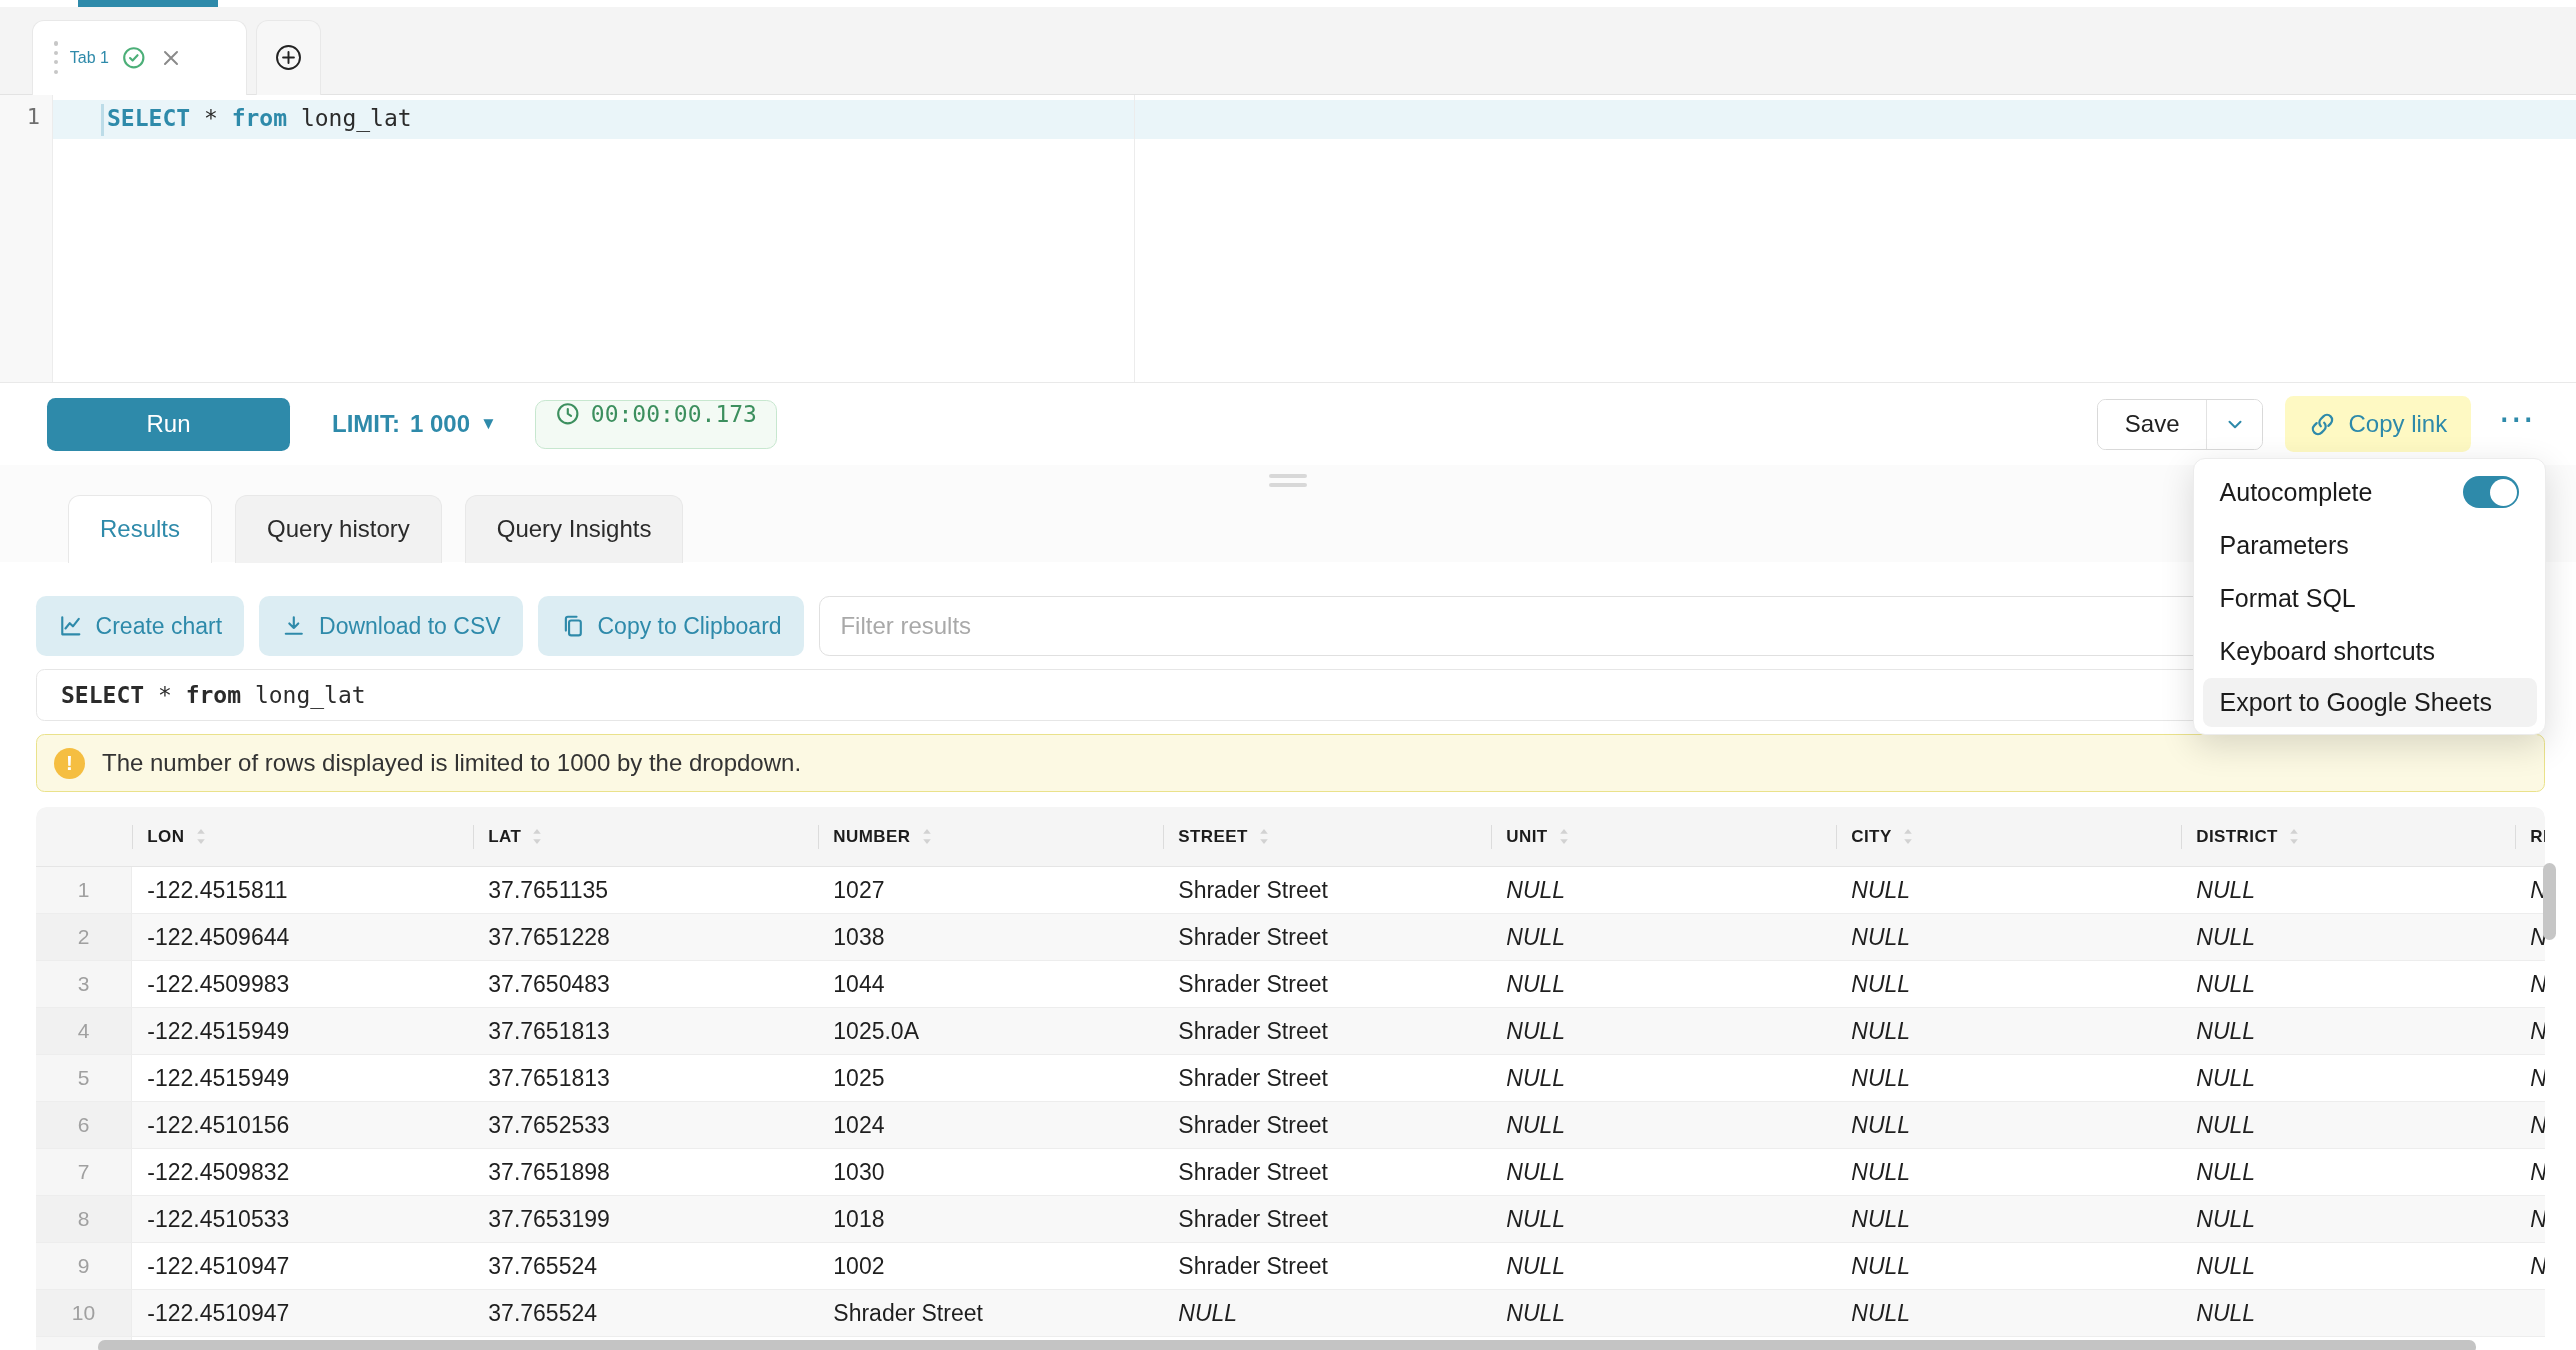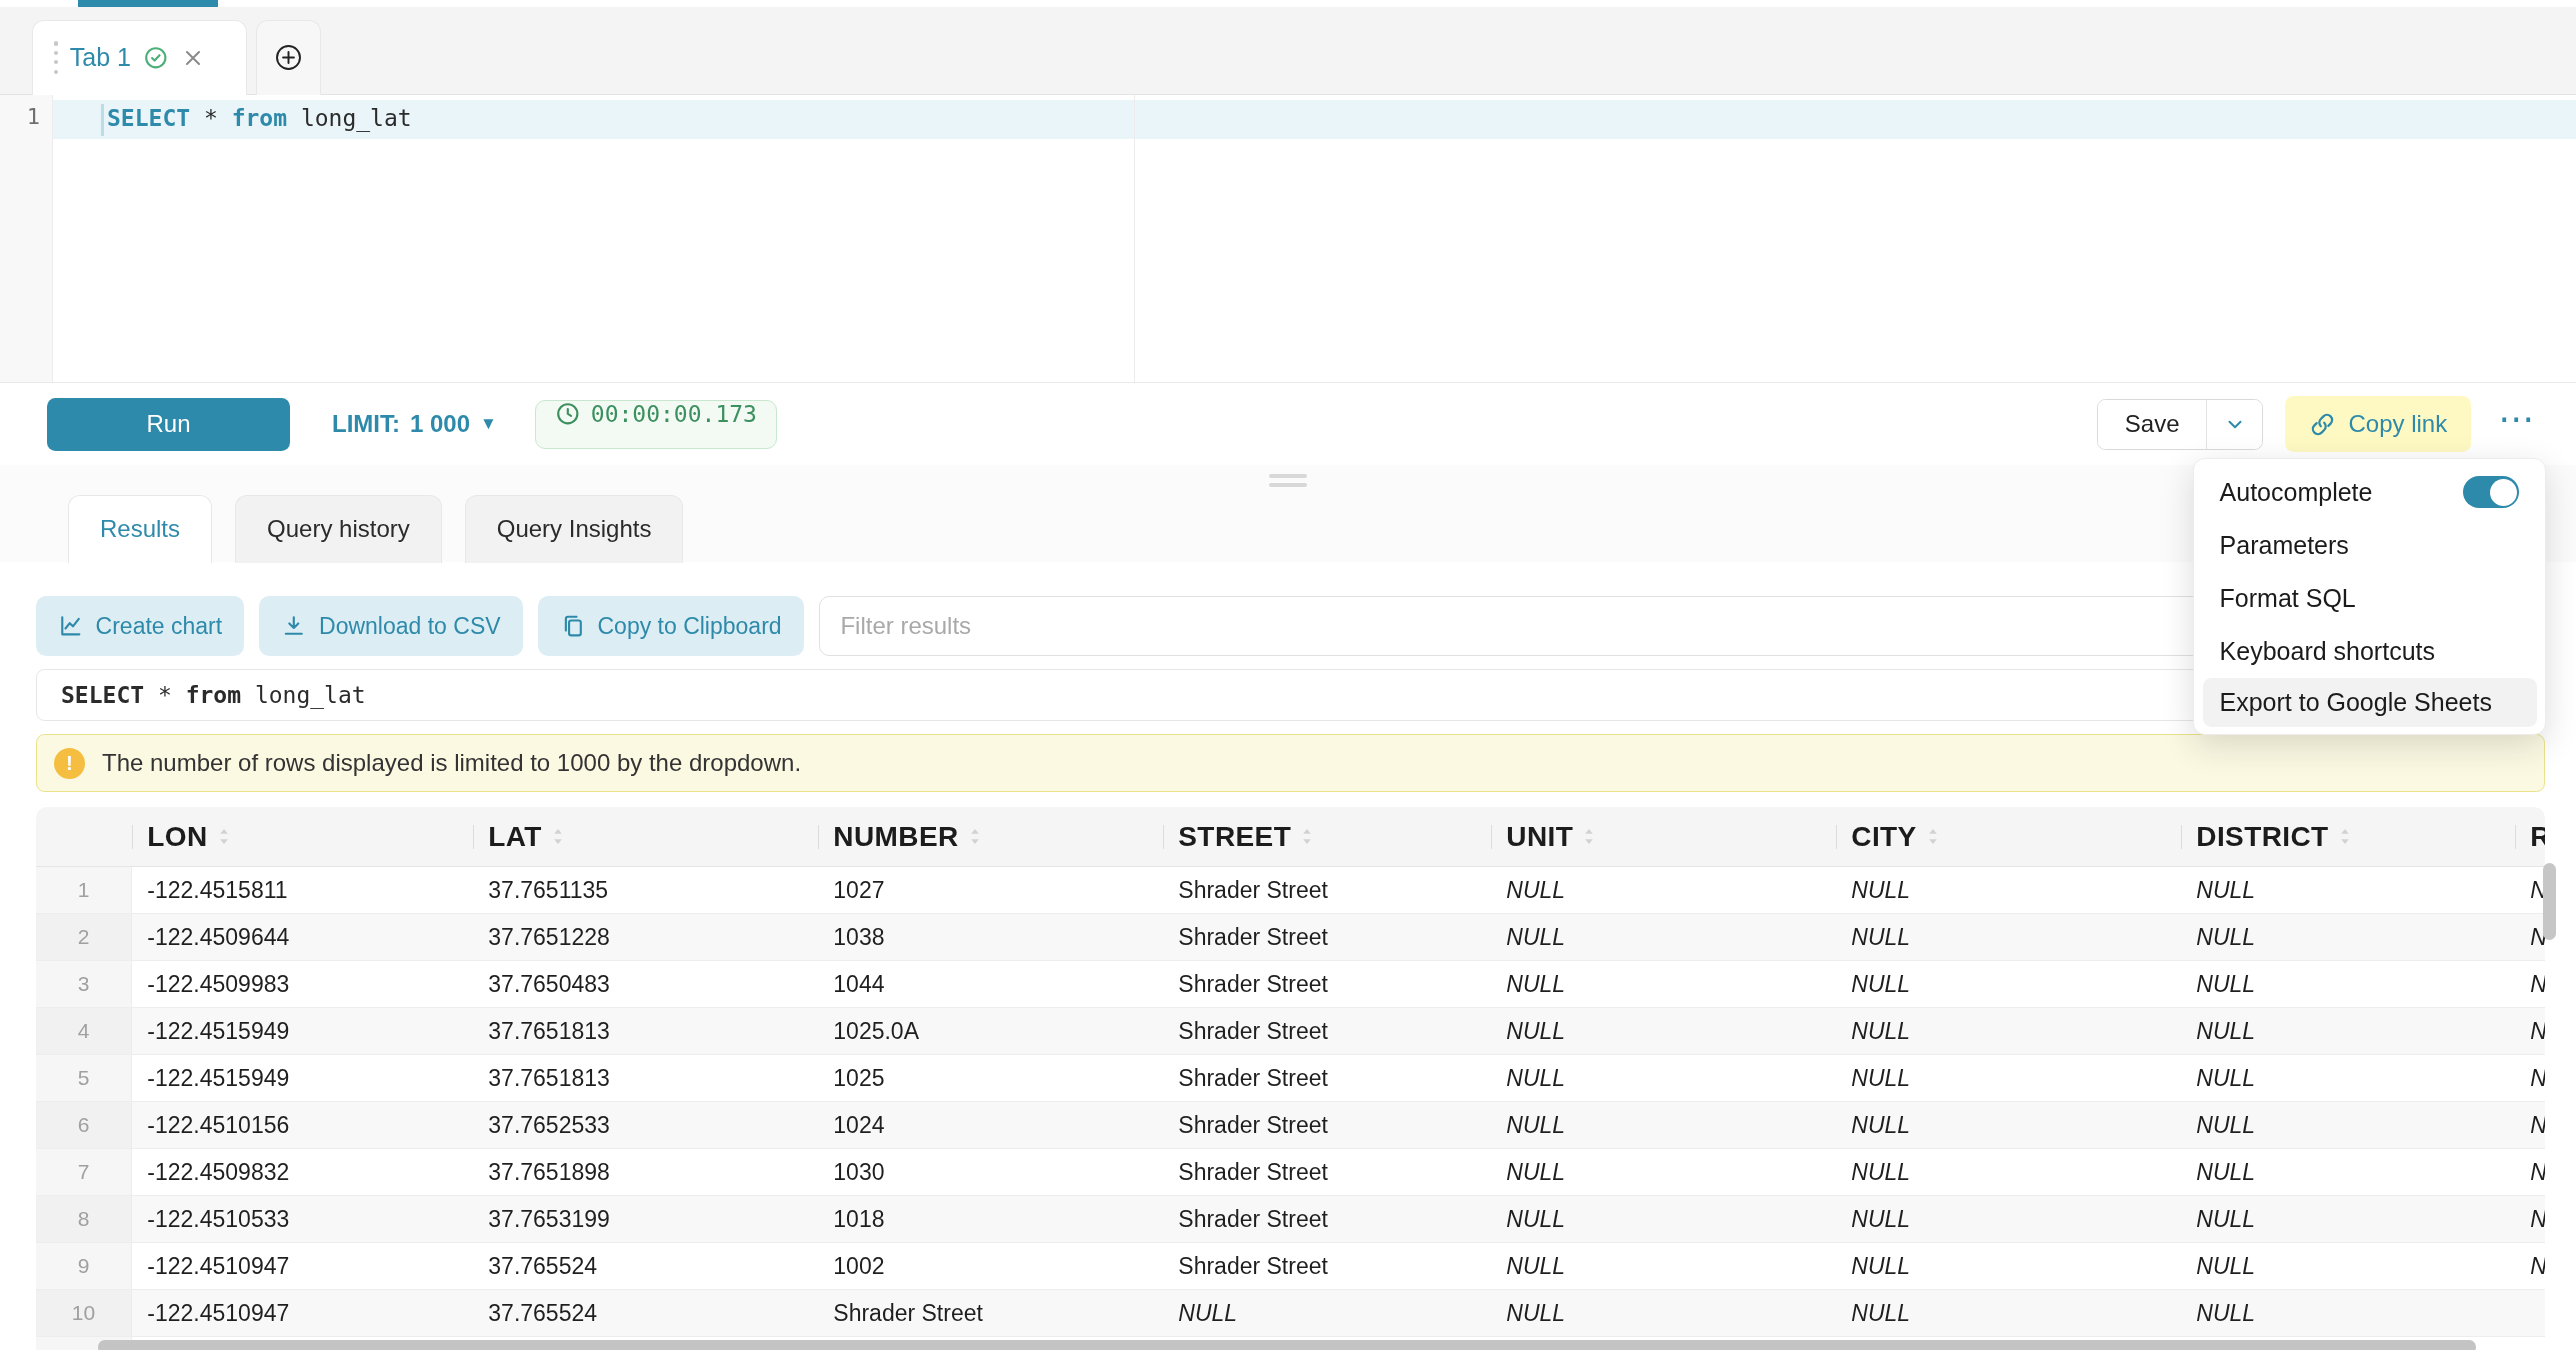--- a/index.html
+++ b/index.html
@@ -7,21 +7,21 @@
     font-family:"Liberation Sans", sans-serif; color:#202020; }
   .page { position:relative; width:2576px; height:1350px; overflow:hidden; }
 
   
   .top-accent { position:absolute; left:78px; top:0; width:140px; height:6.8px; background:#2E8AAA; }
   .tabstrip { position:absolute; left:0; top:6.8px; width:100%; height:88px;
     background:#f4f4f4; border-bottom:0.9px solid #e3e3e3; }
   .etab { position:absolute; top:12.8px; bottom:-0.9px; display:flex; align-items:center;
     border:0.9px solid #e8e8e8; border-bottom:none; border-radius:12px 12px 0 0; }
   .etab.active { left:32px; width:215px; background:#fff; padding:0 20.5px; gap:12px; }
-  .etab-label { color:#2E8AAA; font-size:25px; }
+  .etab-label { color:#2E8AAA; font-size:16px; }
   .drag-dots { display:flex; flex-direction:column; gap:5.1px; }
   .drag-dots i { width:4.3px; height:4.3px; border-radius:50%; background:#c7c7c7; }
   .etab-add { left:256px; width:65px; background:#f7f7f7; justify-content:center; }
   .icon-svg { display:block; }
 
   
   .editor { position:absolute; left:0; top:95px; width:100%; height:287px; background:#fff; }
   .gutter { position:absolute; left:0; top:0; bottom:0; width:53px; background:#f8f8f8;
     border-right:0.9px solid #ececec; }
   .line-no { display:block; text-align:right; padding:8.5px 12px 0 0; color:#6f6f6f;
@@ -85,21 +85,21 @@
     background:#fcf9e3; border:0.9px solid #eae28b; border-radius:8.5px;
     display:flex; align-items:center; gap:17px; padding:0 17px; font-size:24px; color:#333; }
   .banner-icon { width:31px; height:31px; border-radius:50%; background:#f5be41; color:#fff;
     display:flex; align-items:center; justify-content:center; font-size:20.5px; font-weight:bold; flex:0 0 auto; }
 
   
   .grid { position:absolute; left:36px; right:31px; top:235px; bottom:0; overflow:hidden;
     border-radius:10.2px 10.2px 0 0; }
   .grid-row { display:grid; grid-template-columns:96px 341px 345px 345px 328px 345px 345px 334px 205px; }
   .ghead { background:#f5f5f5; height:60px; border-bottom:0.9px solid #e5e5e5; border-radius:10.2px 10.2px 0 0; }
-  .th { display:flex; align-items:center; gap:10.2px; padding-left:15.3px; font-size:28px;
+  .th { display:flex; align-items:center; gap:10.2px; padding-left:15.3px; font-size:17px;
     font-weight:bold; color:#1c1c1c; letter-spacing:0.4px; position:relative; }
   .th:not(.th-idx)::before { content:''; position:absolute; left:0; top:18px; height:24px;
     width:0.9px; background:#dcdcdc; }
   .tr { height:47px; background:#fff; border-bottom:0.9px solid #ededed; }
   .tr.alt { background:#f8f8f8; }
   .td { display:flex; align-items:center; padding-left:15.3px; font-size:23px; color:#1f1f1f;
     overflow:hidden; white-space:nowrap; }
   .td-idx { justify-content:center; padding-left:0; background:#f6f6f6;
     border-right:0.9px solid #ececec; color:#a0a0a0; font-size:21px; }
   .tr.alt .td-idx { background:#f1f1f1; }

